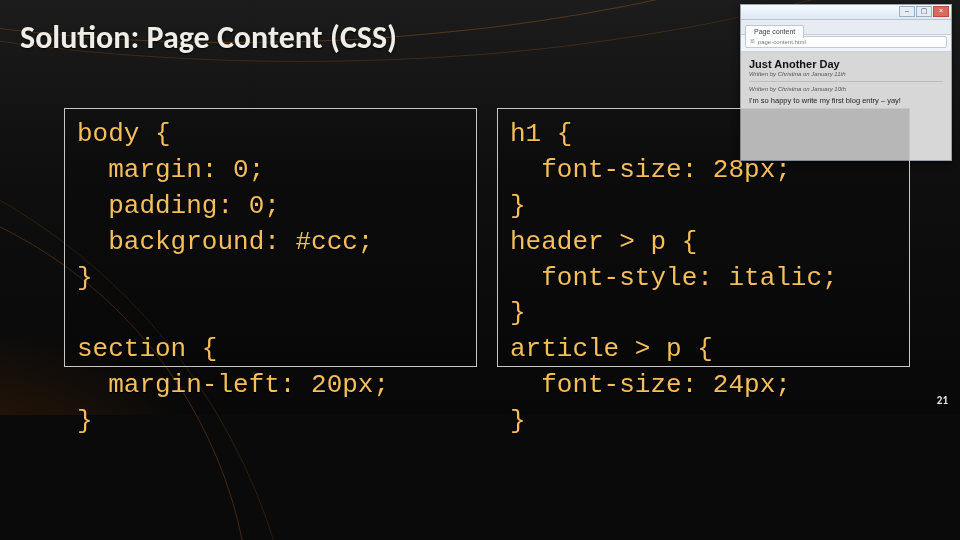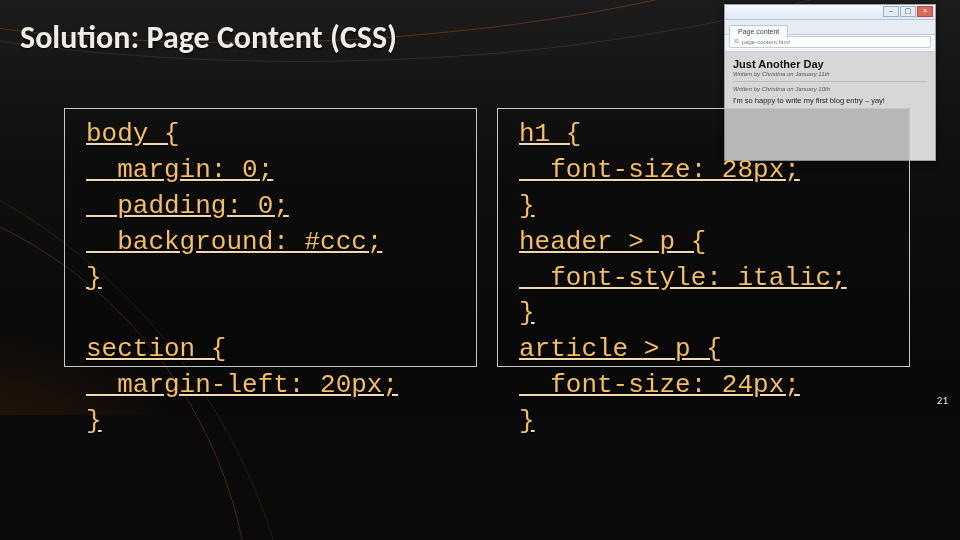--- a/index.html
+++ b/index.html
@@ -49,46 +49,46 @@
     right: 50px;
     top: 108px;
     bottom: 48px;
     display: flex;
     gap: 20px;
   }
   .code-box {
     flex: 1;
     border: 1px solid #c7c7c7;
     background: rgba(0,0,0,0.15);
-    padding: 8px 12px 10px 21px;
+    padding: 8px 12px 10px 12px;
     box-sizing: border-box;
-    text-decoration: underline;
   }
   .code-box pre {
     margin: 0;
     font-family: Consolas, "Courier New", monospace;
     font-size: 26px;
     line-height: 1.38;
     color: #f6bf5b;
     white-space: pre;
     text-shadow: 0 1px 1px #000;
   }
 
   .pagenum {
     position: absolute;
     right: 12px;
     bottom: 8px;
     font-size: 11px;
     color: #e8e8e8;
+    font-weight: bold;
   }
 
   
   .thumb {
     position: absolute;
-    right: 24px;
+    right: 8px;
     top: 4px;
     width: 210px;
     height: 155px;
     background: #f2f2f2;
     border: 1px solid #9aa3ad;
     box-shadow: 0 2px 6px rgba(0,0,0,0.6);
     font-family: Arial, sans-serif;
     color: #222;
     overflow: hidden;
   }

